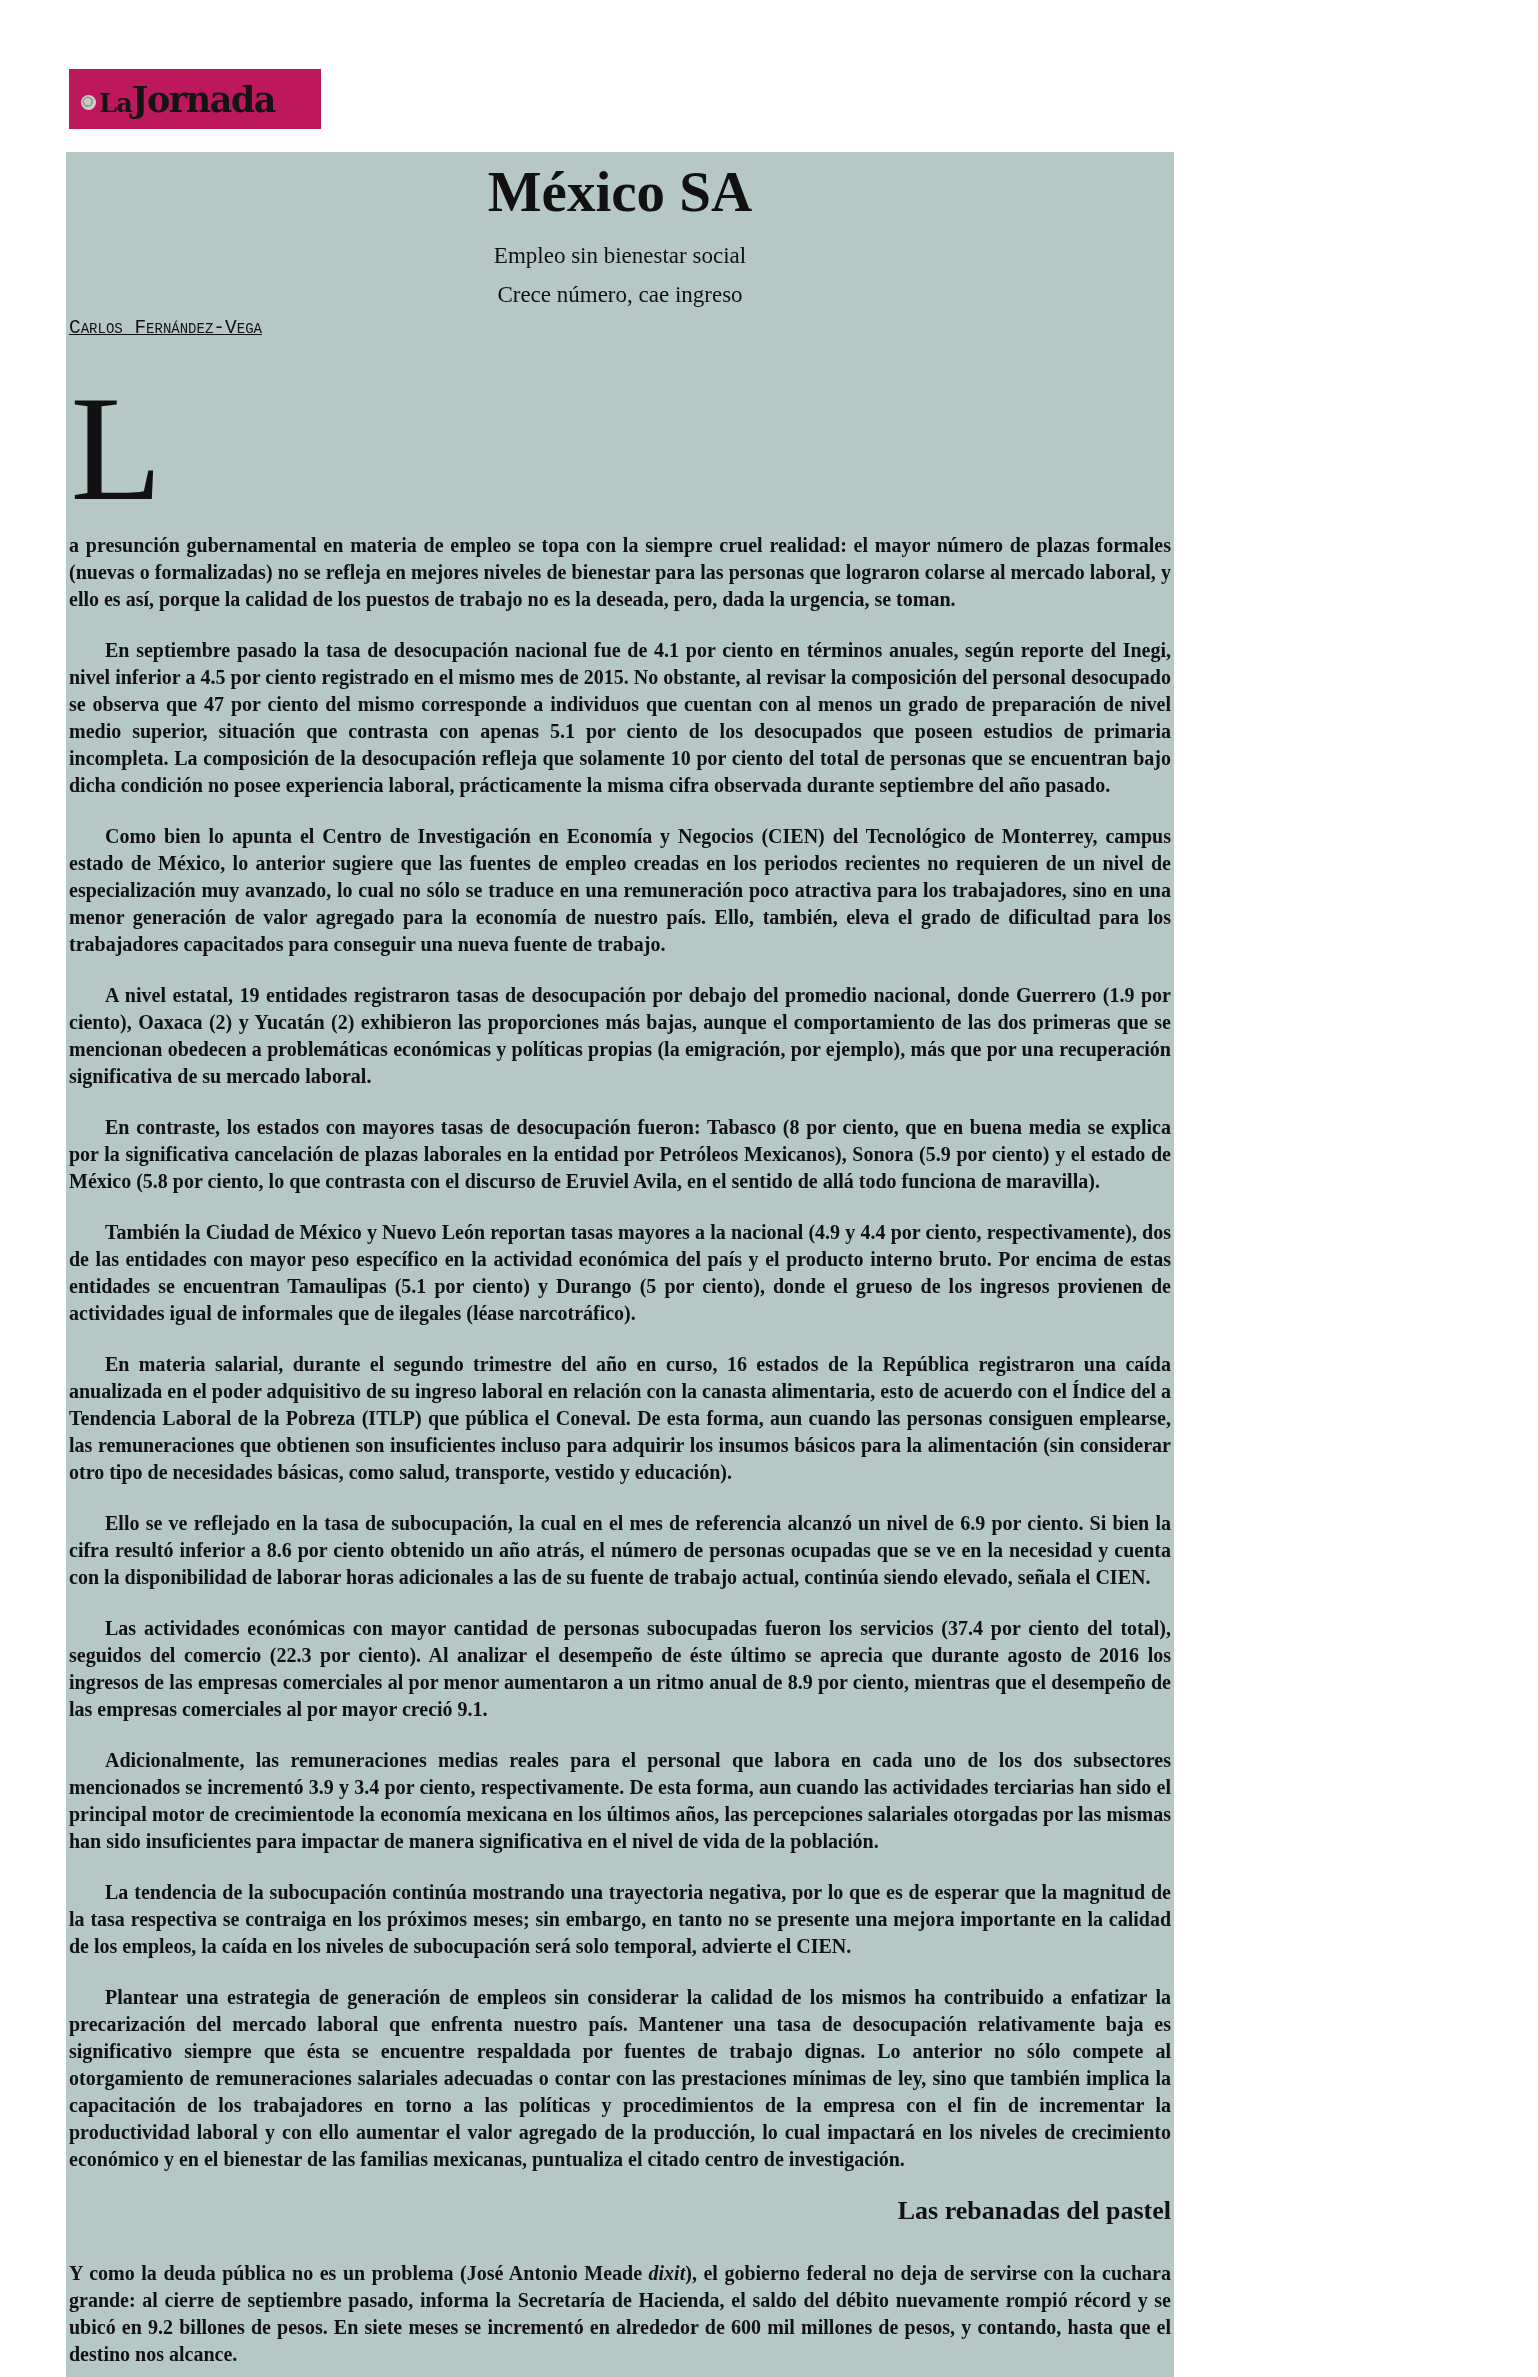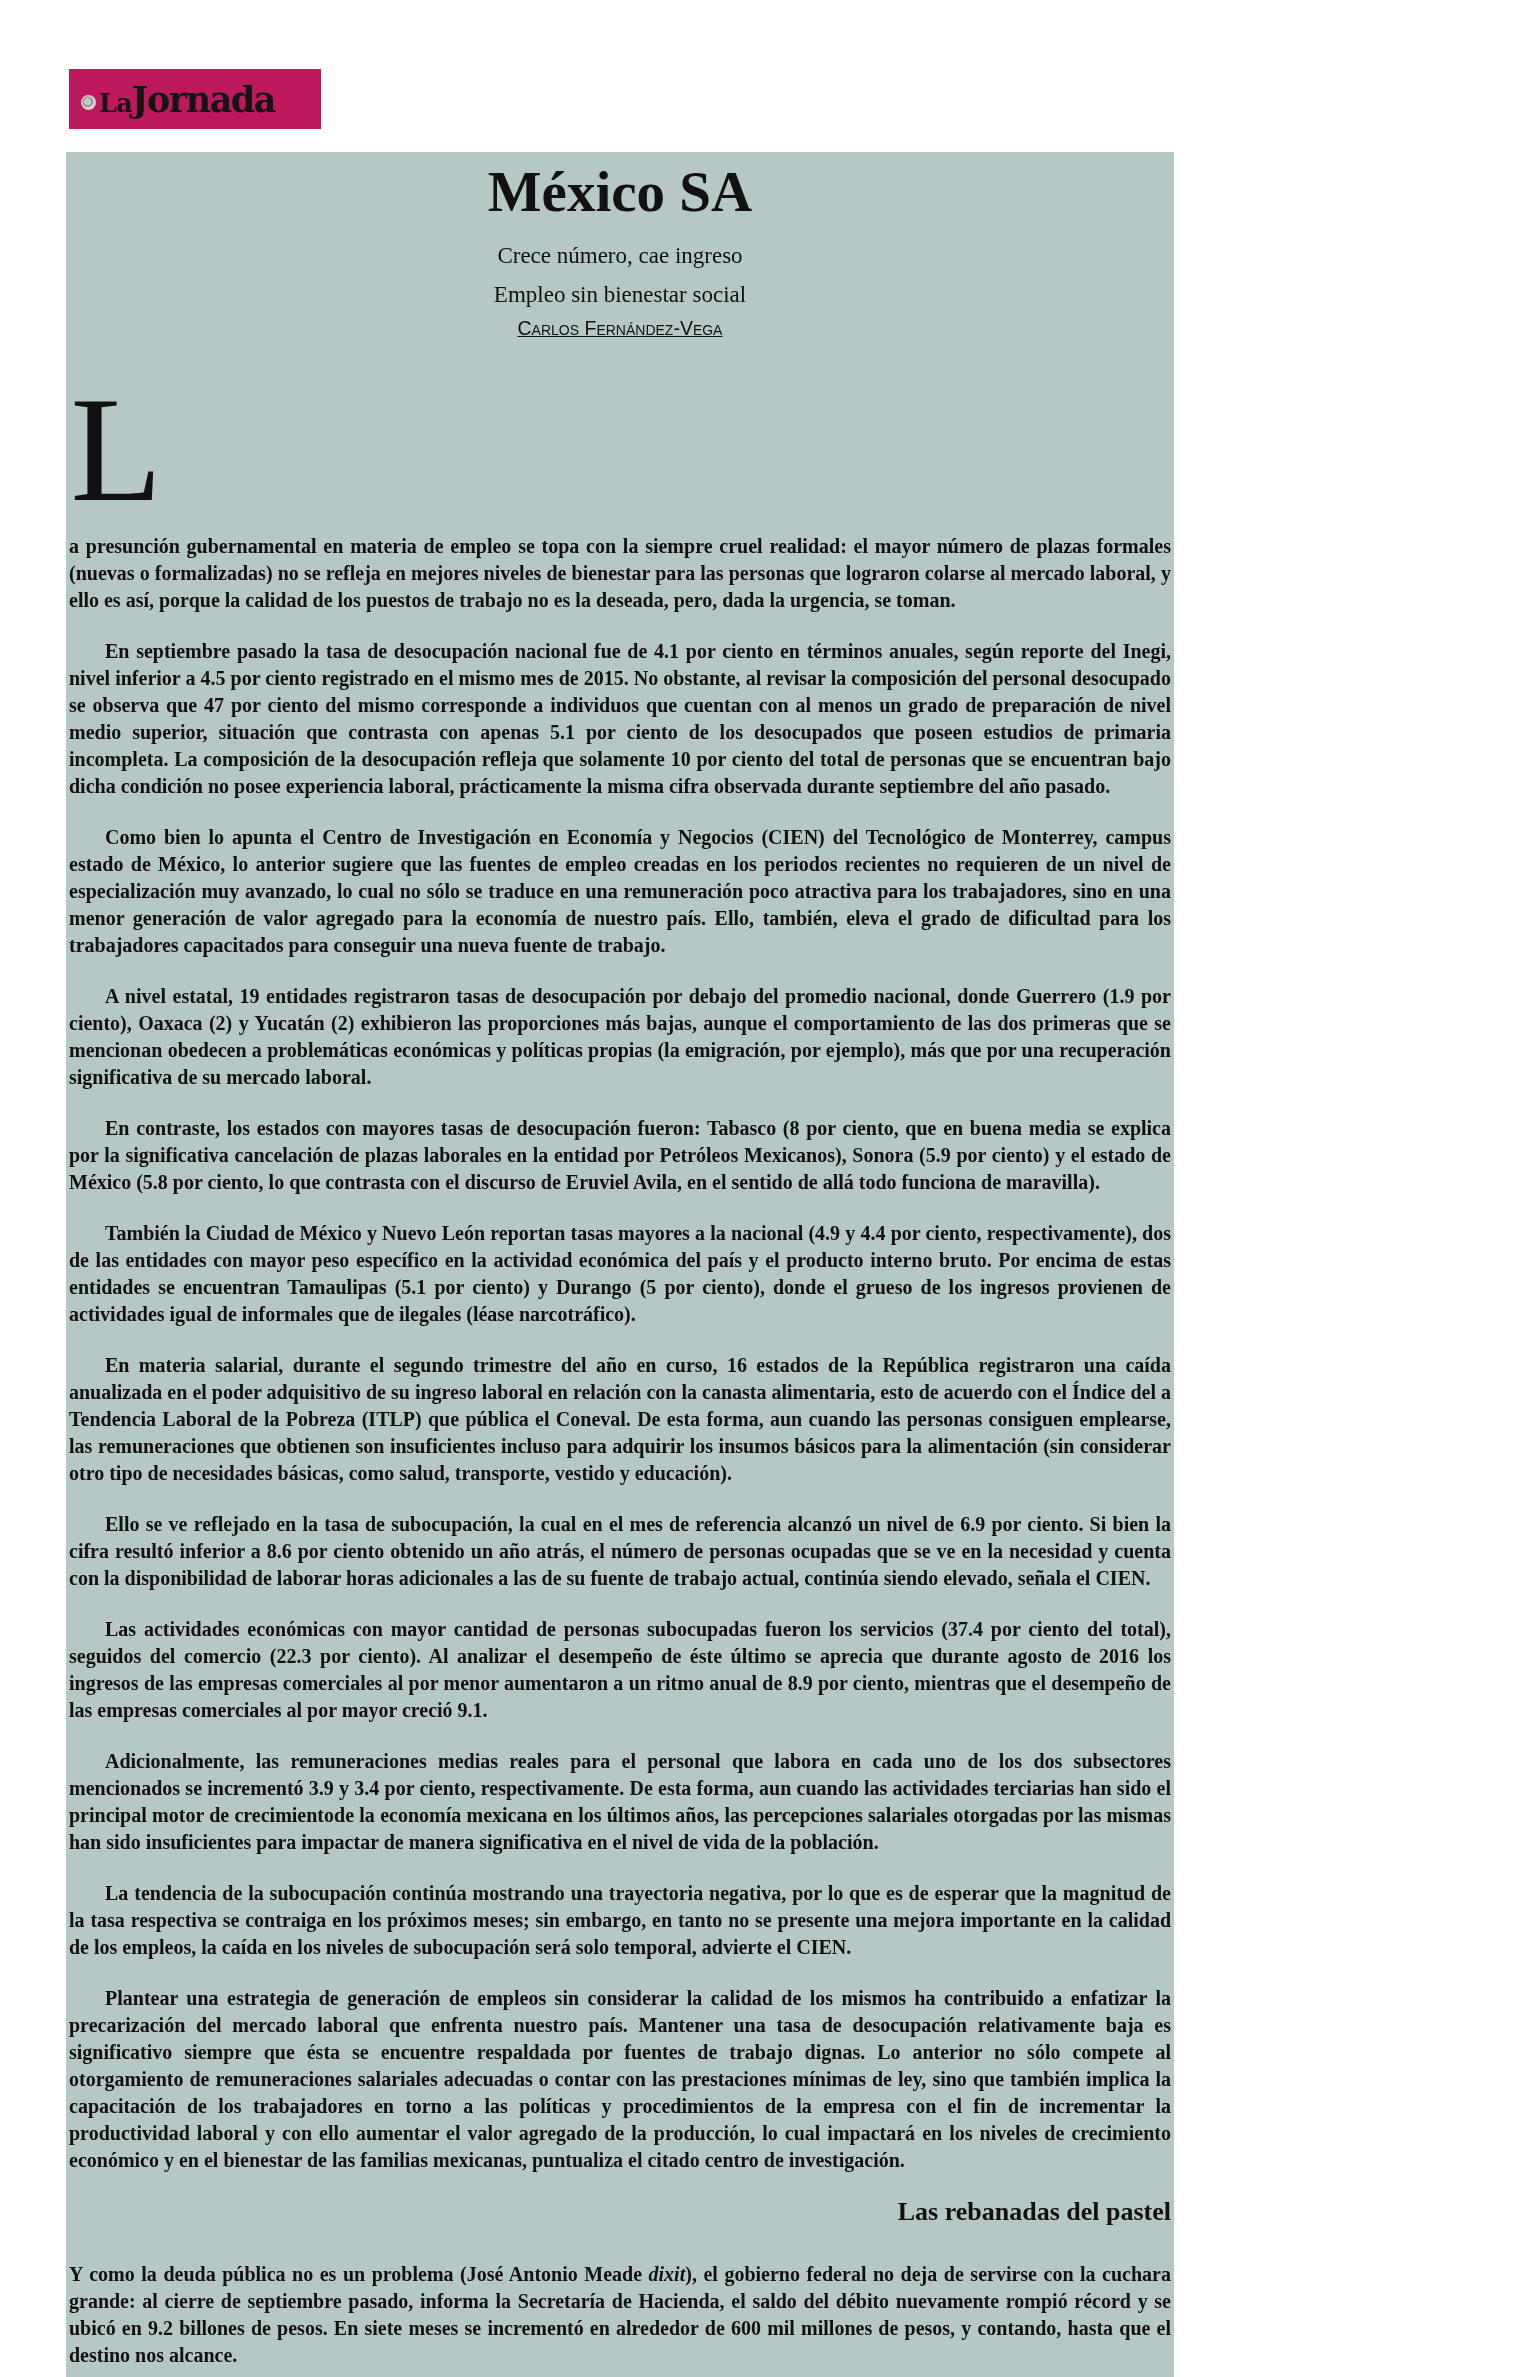--- a/index.html
+++ b/index.html
@@ -66,23 +66,22 @@
     padding-top: 10.5px;
     padding-bottom: 16.5px;
   }
   .subhead {
     text-align: center;
     font-size: 23px;
     line-height: 39px;
     margin: 0;
   }
   .byline {
-    text-align: center;
     margin: 3px 0 0 0;
-    font-family: Liberation Sans, sans-serif;
+    font-family: Liberation Mono, monospace;
     font-size: 18px;
     line-height: 22.5px;
   }
   .byline a {
     color: #111;
     text-decoration: underline;
     font-variant: small-caps;
     font-size: 19.5px;
   }
   .dropcap {
@@ -127,22 +126,22 @@
 </head>
 <body>
 
 <div class="logo-box">
   <span class="logo-dot"></span>
   <span class="logo-text"><span class="la">La</span><span>Jornada</span></span>
 </div>
 
 <div class="article">
   <h1 class="title">México SA</h1>
+  <p class="subhead">Empleo sin bienestar social</p>
   <p class="subhead">Crece número, cae ingreso</p>
-  <p class="subhead">Empleo sin bienestar social</p>
   <p class="byline">
     <a>Carlos Fernández-Vega</a>
   </p>
 
   <div class="dropcap">L</div>
 
   <p class="para first">a presunción gubernamental en materia de empleo se topa con la siempre cruel realidad: el mayor número de plazas formales (nuevas o formalizadas) no se refleja en mejores niveles de bienestar para las personas que lograron colarse al mercado laboral, y ello es así, porque la calidad de los puestos de trabajo no es la deseada, pero, dada la urgencia, se toman.</p>
   <p class="para indent">En septiembre pasado la tasa de desocupación nacional fue de 4.1 por ciento en términos anuales, según reporte del Inegi, nivel inferior a 4.5 por ciento registrado en el mismo mes de 2015. No obstante, al revisar la composición del personal desocupado se observa que 47 por ciento del mismo corresponde a individuos que cuentan con al menos un grado de preparación de nivel medio superior, situación que contrasta con apenas 5.1 por ciento de los desocupados que poseen estudios de primaria incompleta. La composición de la desocupación refleja que solamente 10 por ciento del total de personas que se encuentran bajo dicha condición no posee experiencia laboral, prácticamente la misma cifra observada durante septiembre del año pasado.</p>
   <p class="para indent">Como bien lo apunta el Centro de Investigación en Economía y Negocios (CIEN) del Tecnológico de Monterrey, campus estado de México, lo anterior sugiere que las fuentes de empleo creadas en los periodos recientes no requieren de un nivel de especialización muy avanzado, lo cual no sólo se traduce en una remuneración poco atractiva para los trabajadores, sino en una menor generación de valor agregado para la economía de nuestro país. Ello, también, eleva el grado de dificultad para los trabajadores capacitados para conseguir una nueva fuente de trabajo.</p>
   <p class="para indent">A nivel estatal, 19 entidades registraron tasas de desocupación por debajo del promedio nacional, donde Guerrero (1.9 por ciento), Oaxaca (2) y Yucatán (2) exhibieron las proporciones más bajas, aunque el comportamiento de las dos primeras que se mencionan obedecen a problemáticas económicas y políticas propias (la emigración, por ejemplo), más que por una recuperación significativa de su mercado laboral.</p>

